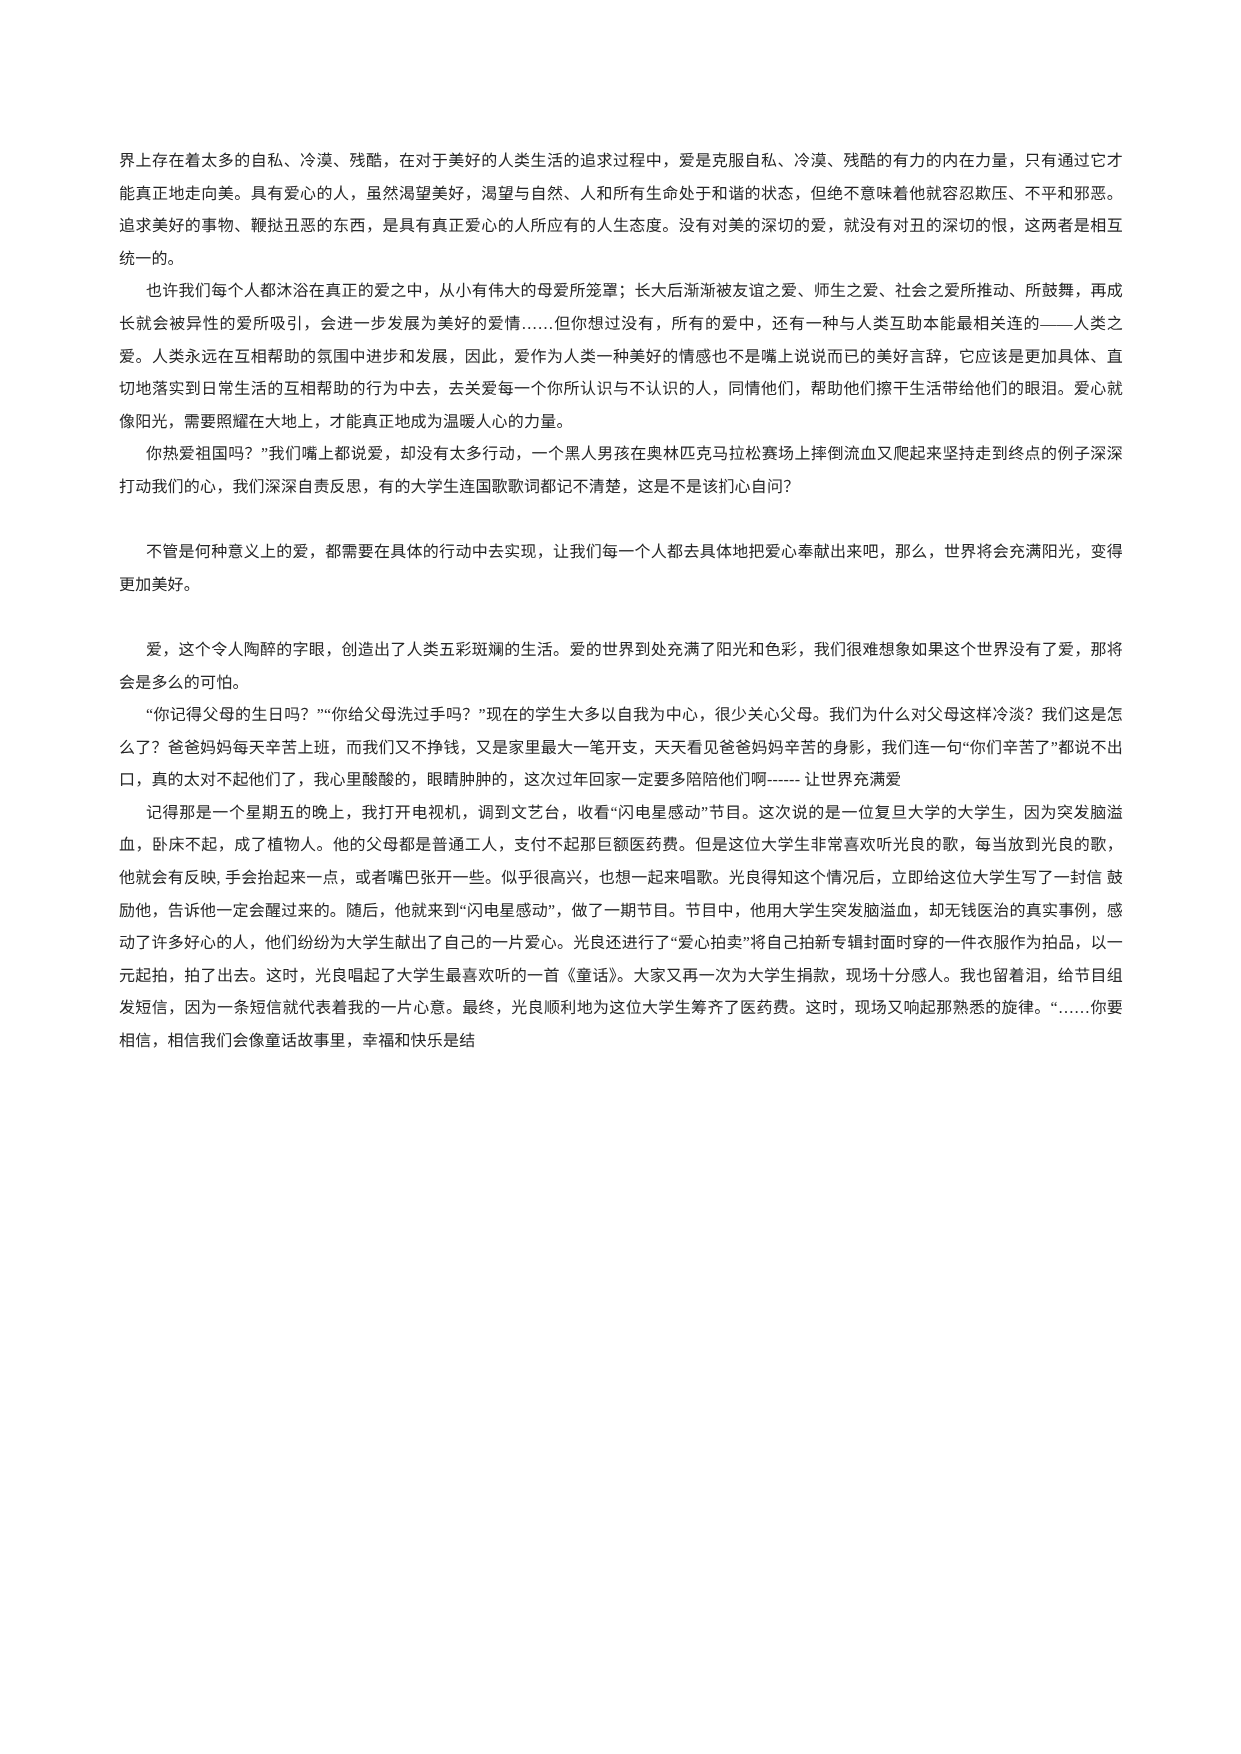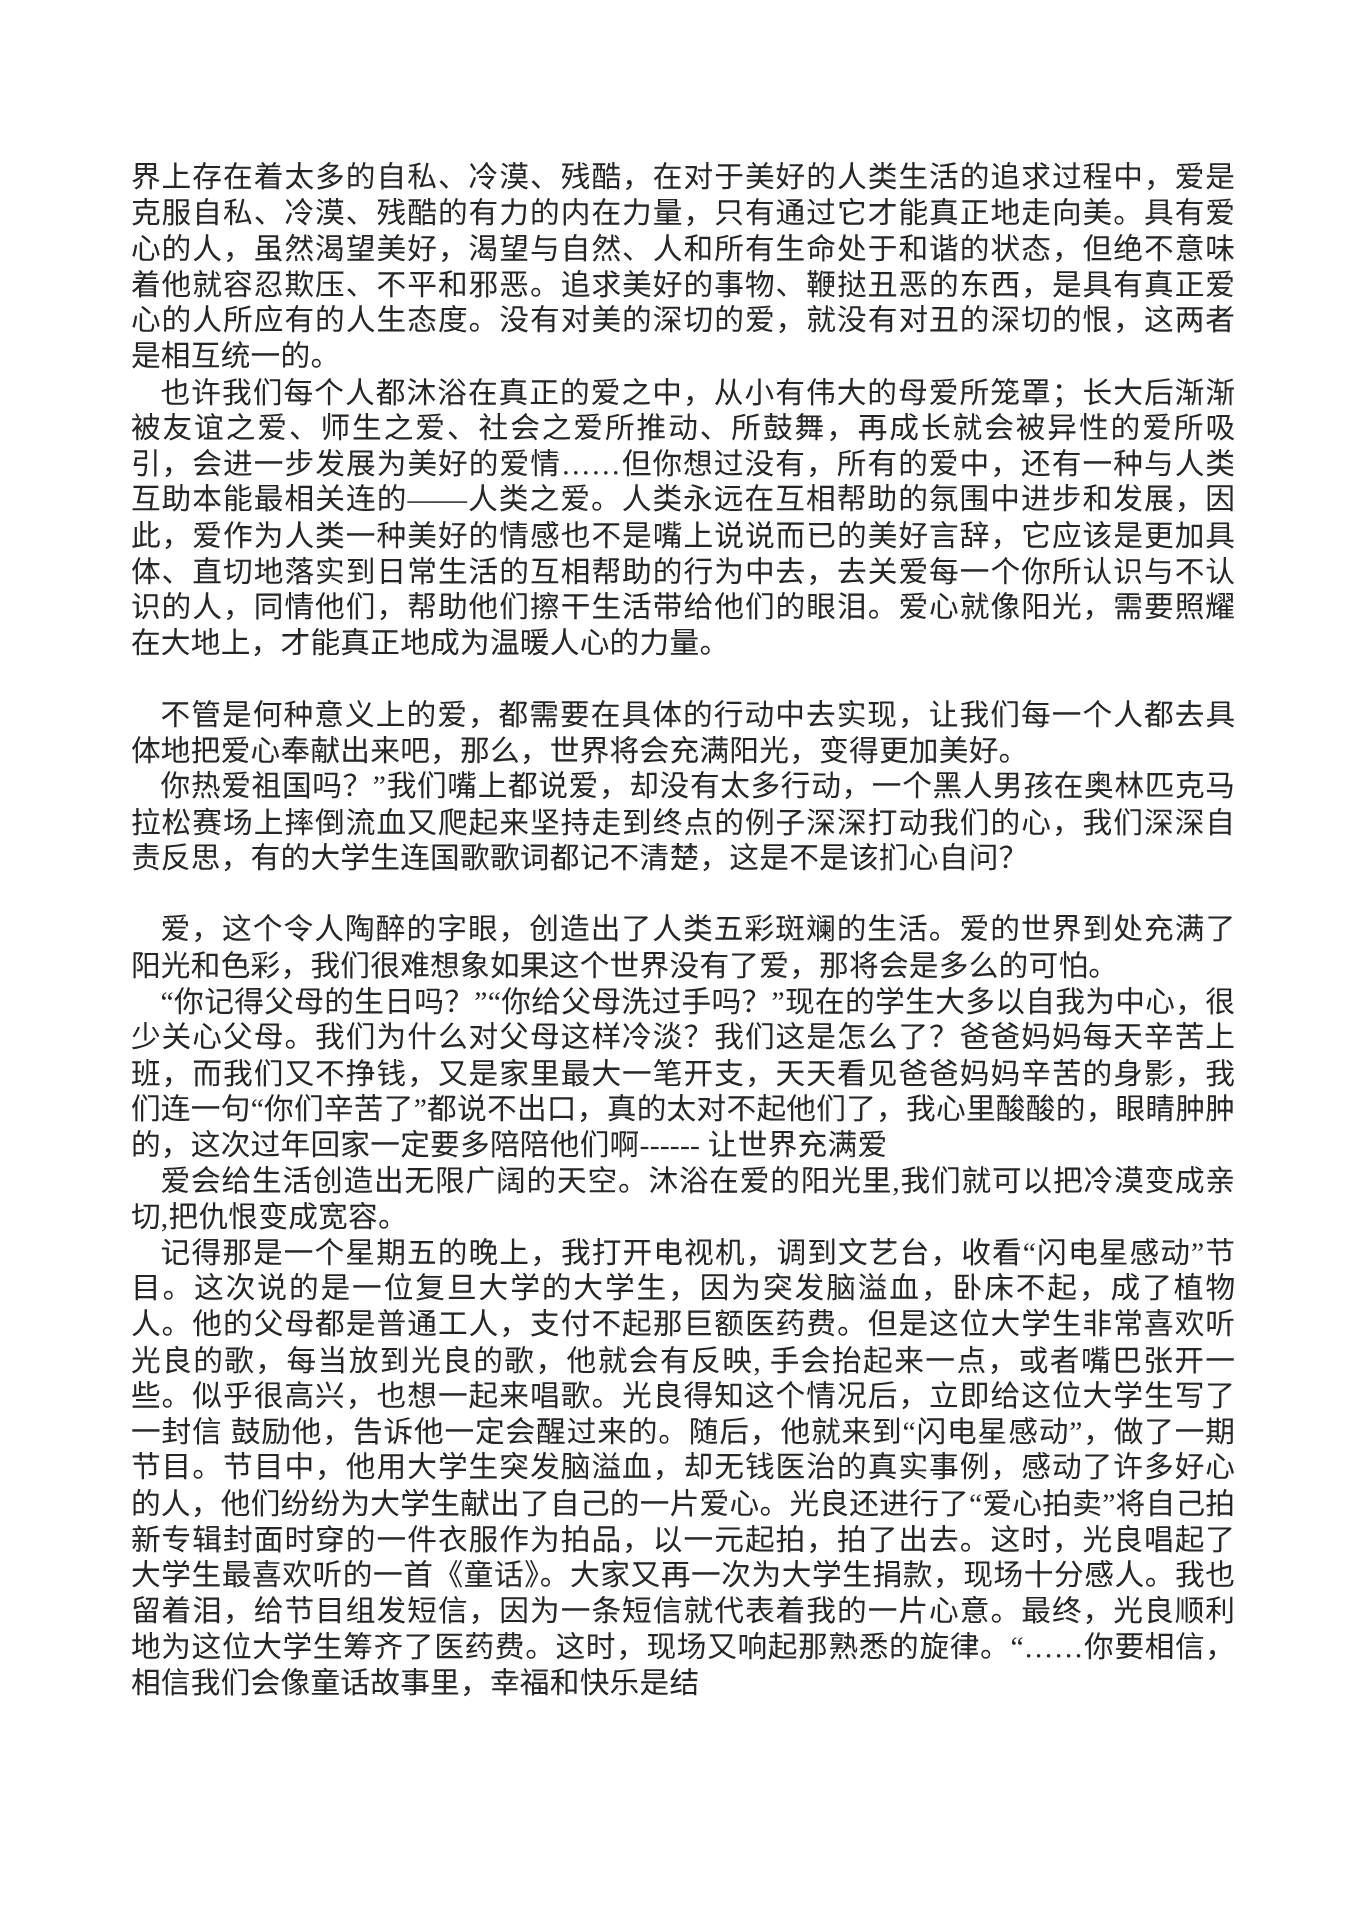--- a/index.html
+++ b/index.html
@@ -14,21 +14,21 @@
     background: #ffffff;
     overflow: hidden;
     font-family: "Liberation Serif", "DejaVu Serif", serif;
   }
   .text-block {
     position: absolute;
     left: 119px;
     top: 145px;
     width: 1004px;
     color: #262626;
-    font-size: 27px;
+    font-size: 16px;
     line-height: 32.6px;
     text-align: justify;
     text-justify: inter-ideograph;
     letter-spacing: 0.2px;
   }
   .text-block p {
     margin: 0;
     padding: 0;
   }
   .text-block p.indent {
@@ -38,20 +38,19 @@
     margin-top: 32.6px;
   }
 </style>
 </head>
 <body>
 
 <div class="page">
   <div class="text-block">
     <p class="plain">界上存在着太多的自私、冷漠、残酷，在对于美好的人类生活的追求过程中，爱是克服自私、冷漠、残酷的有力的内在力量，只有通过它才能真正地走向美。具有爱心的人，虽然渴望美好，渴望与自然、人和所有生命处于和谐的状态，但绝不意味着他就容忍欺压、不平和邪恶。追求美好的事物、鞭挞丑恶的东西，是具有真正爱心的人所应有的人生态度。没有对美的深切的爱，就没有对丑的深切的恨，这两者是相互统一的。</p>
     <p class="indent">也许我们每个人都沐浴在真正的爱之中，从小有伟大的母爱所笼罩；长大后渐渐被友谊之爱、师生之爱、社会之爱所推动、所鼓舞，再成长就会被异性的爱所吸引，会进一步发展为美好的爱情……但你想过没有，所有的爱中，还有一种与人类互助本能最相关连的——人类之爱。人类永远在互相帮助的氛围中进步和发展，因此，爱作为人类一种美好的情感也不是嘴上说说而已的美好言辞，它应该是更加具体、直切地落实到日常生活的互相帮助的行为中去，去关爱每一个你所认识与不认识的人，同情他们，帮助他们擦干生活带给他们的眼泪。爱心就像阳光，需要照耀在大地上，才能真正地成为温暖人心的力量。</p>
+    <p class="indent">你热爱祖国吗？”我们嘴上都说爱，却没有太多行动，一个黑人男孩在奥林匹克马拉松赛场上摔倒流血又爬起来坚持走到终点的例子深深打动我们的心，我们深深自责反思，有的大学生连国歌歌词都记不清楚，这是不是该扪心自问？</p>
     <p class="indent gap">不管是何种意义上的爱，都需要在具体的行动中去实现，让我们每一个人都去具体地把爱心奉献出来吧，那么，世界将会充满阳光，变得更加美好。</p>
-    <p class="indent">你热爱祖国吗？”我们嘴上都说爱，却没有太多行动，一个黑人男孩在奥林匹克马拉松赛场上摔倒流血又爬起来坚持走到终点的例子深深打动我们的心，我们深深自责反思，有的大学生连国歌歌词都记不清楚，这是不是该扪心自问？</p>
     <p class="indent gap">爱，这个令人陶醉的字眼，创造出了人类五彩斑斓的生活。爱的世界到处充满了阳光和色彩，我们很难想象如果这个世界没有了爱，那将会是多么的可怕。</p>
     <p class="indent">“你记得父母的生日吗？”“你给父母洗过手吗？”现在的学生大多以自我为中心，很少关心父母。我们为什么对父母这样冷淡？我们这是怎么了？爸爸妈妈每天辛苦上班，而我们又不挣钱，又是家里最大一笔开支，天天看见爸爸妈妈辛苦的身影，我们连一句“你们辛苦了”都说不出口，真的太对不起他们了，我心里酸酸的，眼睛肿肿的，这次过年回家一定要多陪陪他们啊------ 让世界充满爱</p>
-    <p class="indent">爱会给生活创造出无限广阔的天空。沐浴在爱的阳光里,我们就可以把冷漠变成亲切,把仇恨变成宽容。</p>
     <p class="indent">记得那是一个星期五的晚上，我打开电视机，调到文艺台，收看“闪电星感动”节目。这次说的是一位复旦大学的大学生，因为突发脑溢血，卧床不起，成了植物人。他的父母都是普通工人，支付不起那巨额医药费。但是这位大学生非常喜欢听光良的歌，每当放到光良的歌，他就会有反映, 手会抬起来一点，或者嘴巴张开一些。似乎很高兴，也想一起来唱歌。光良得知这个情况后，立即给这位大学生写了一封信 鼓励他，告诉他一定会醒过来的。随后，他就来到“闪电星感动”，做了一期节目。节目中，他用大学生突发脑溢血，却无钱医治的真实事例，感动了许多好心的人，他们纷纷为大学生献出了自己的一片爱心。光良还进行了“爱心拍卖”将自己拍新专辑封面时穿的一件衣服作为拍品，以一元起拍，拍了出去。这时，光良唱起了大学生最喜欢听的一首《童话》。大家又再一次为大学生捐款，现场十分感人。我也留着泪，给节目组发短信，因为一条短信就代表着我的一片心意。最终，光良顺利地为这位大学生筹齐了医药费。这时，现场又响起那熟悉的旋律。“……你要相信，相信我们会像童话故事里，幸福和快乐是结</p>
   </div>
 </div>
 
 </body></html>

